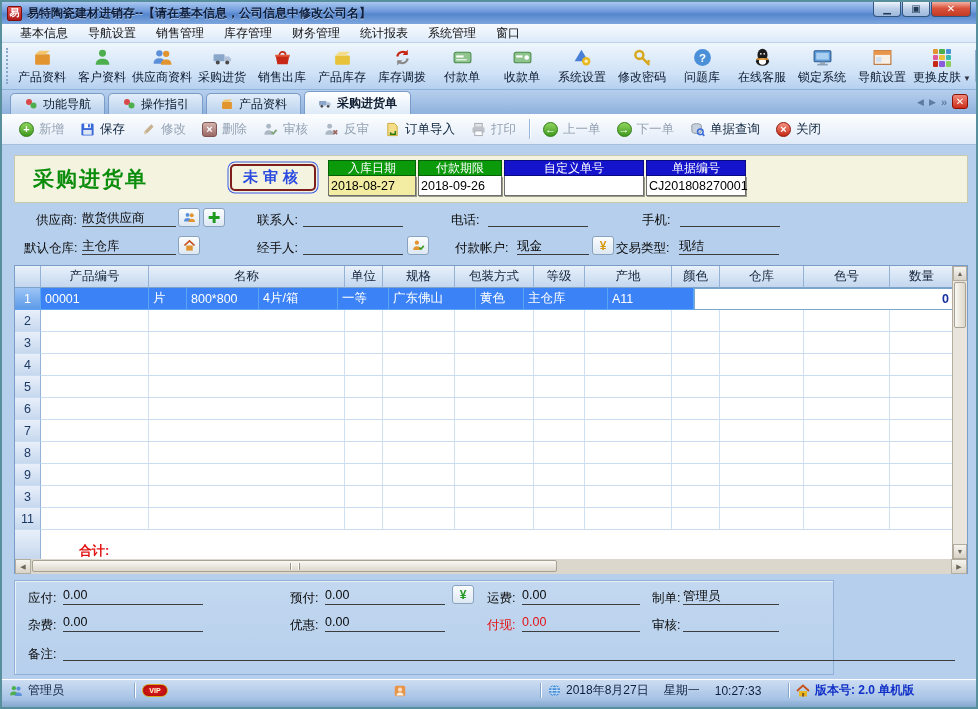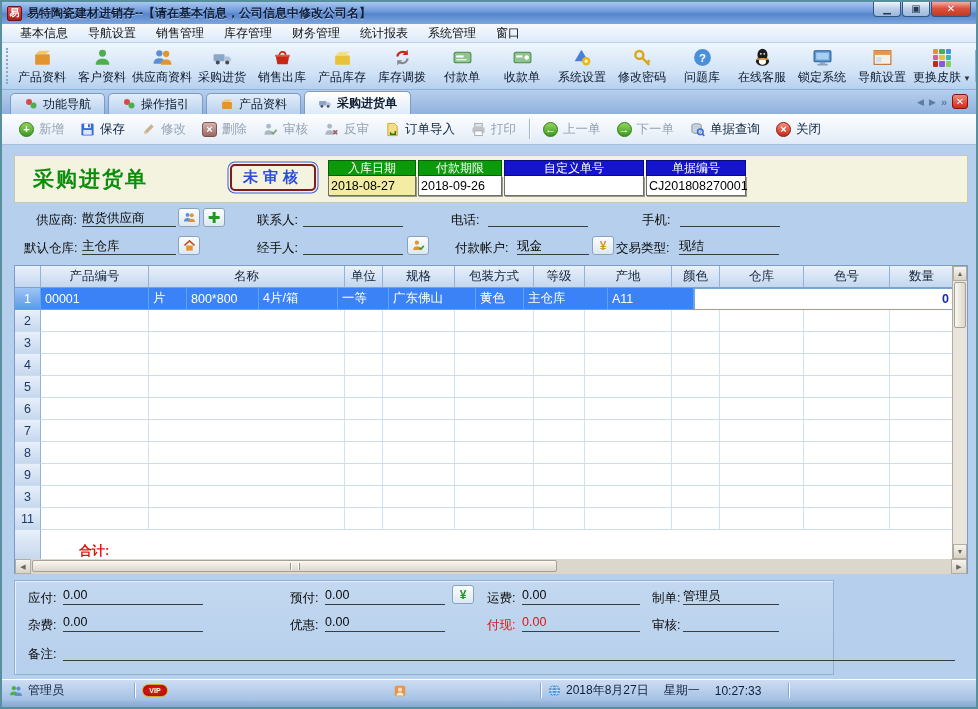--- a/index.html
+++ b/index.html
@@ -696,16 +696,24 @@
       <svg style="width:13px;height:13px" viewBox="0 0 14 14">
           <circle cx="7" cy="7" r="6" fill="#4a90d8"></circle>
           <ellipse cx="7" cy="7" rx="2.8" ry="6" fill="none" stroke="#cfe4f8" stroke-width="1"></ellipse>
           <path d="M1 7h12M2 4h10M2 10h10" stroke="#cfe4f8" stroke-width="1" fill="none"></path>
         </svg>
       <span>2018年8月27日</span>
       <span>星期一</span>
       <span>10:27:33</span>
     </div>
     <div class="ssep"></div>
+    <div class="seg">
+      <svg style="width:14px;height:14px" viewBox="0 0 14 14">
+          <path d="M1 7L7 1.5 13 7" stroke="#c8501a" stroke-width="1.8" fill="none"></path>
+          <rect x="3" y="7" width="8" height="5.5" fill="#e8b820"></rect>
+          <rect x="6" y="9" width="2.2" height="3.5" fill="#8a5a20"></rect>
+        </svg>
+      <span class="ver">版本号: 2.0 单机版</span>
+    </div>
   </div>
   <div class="bottomstrip"></div>
 
 </div>
 
 </body></html>

